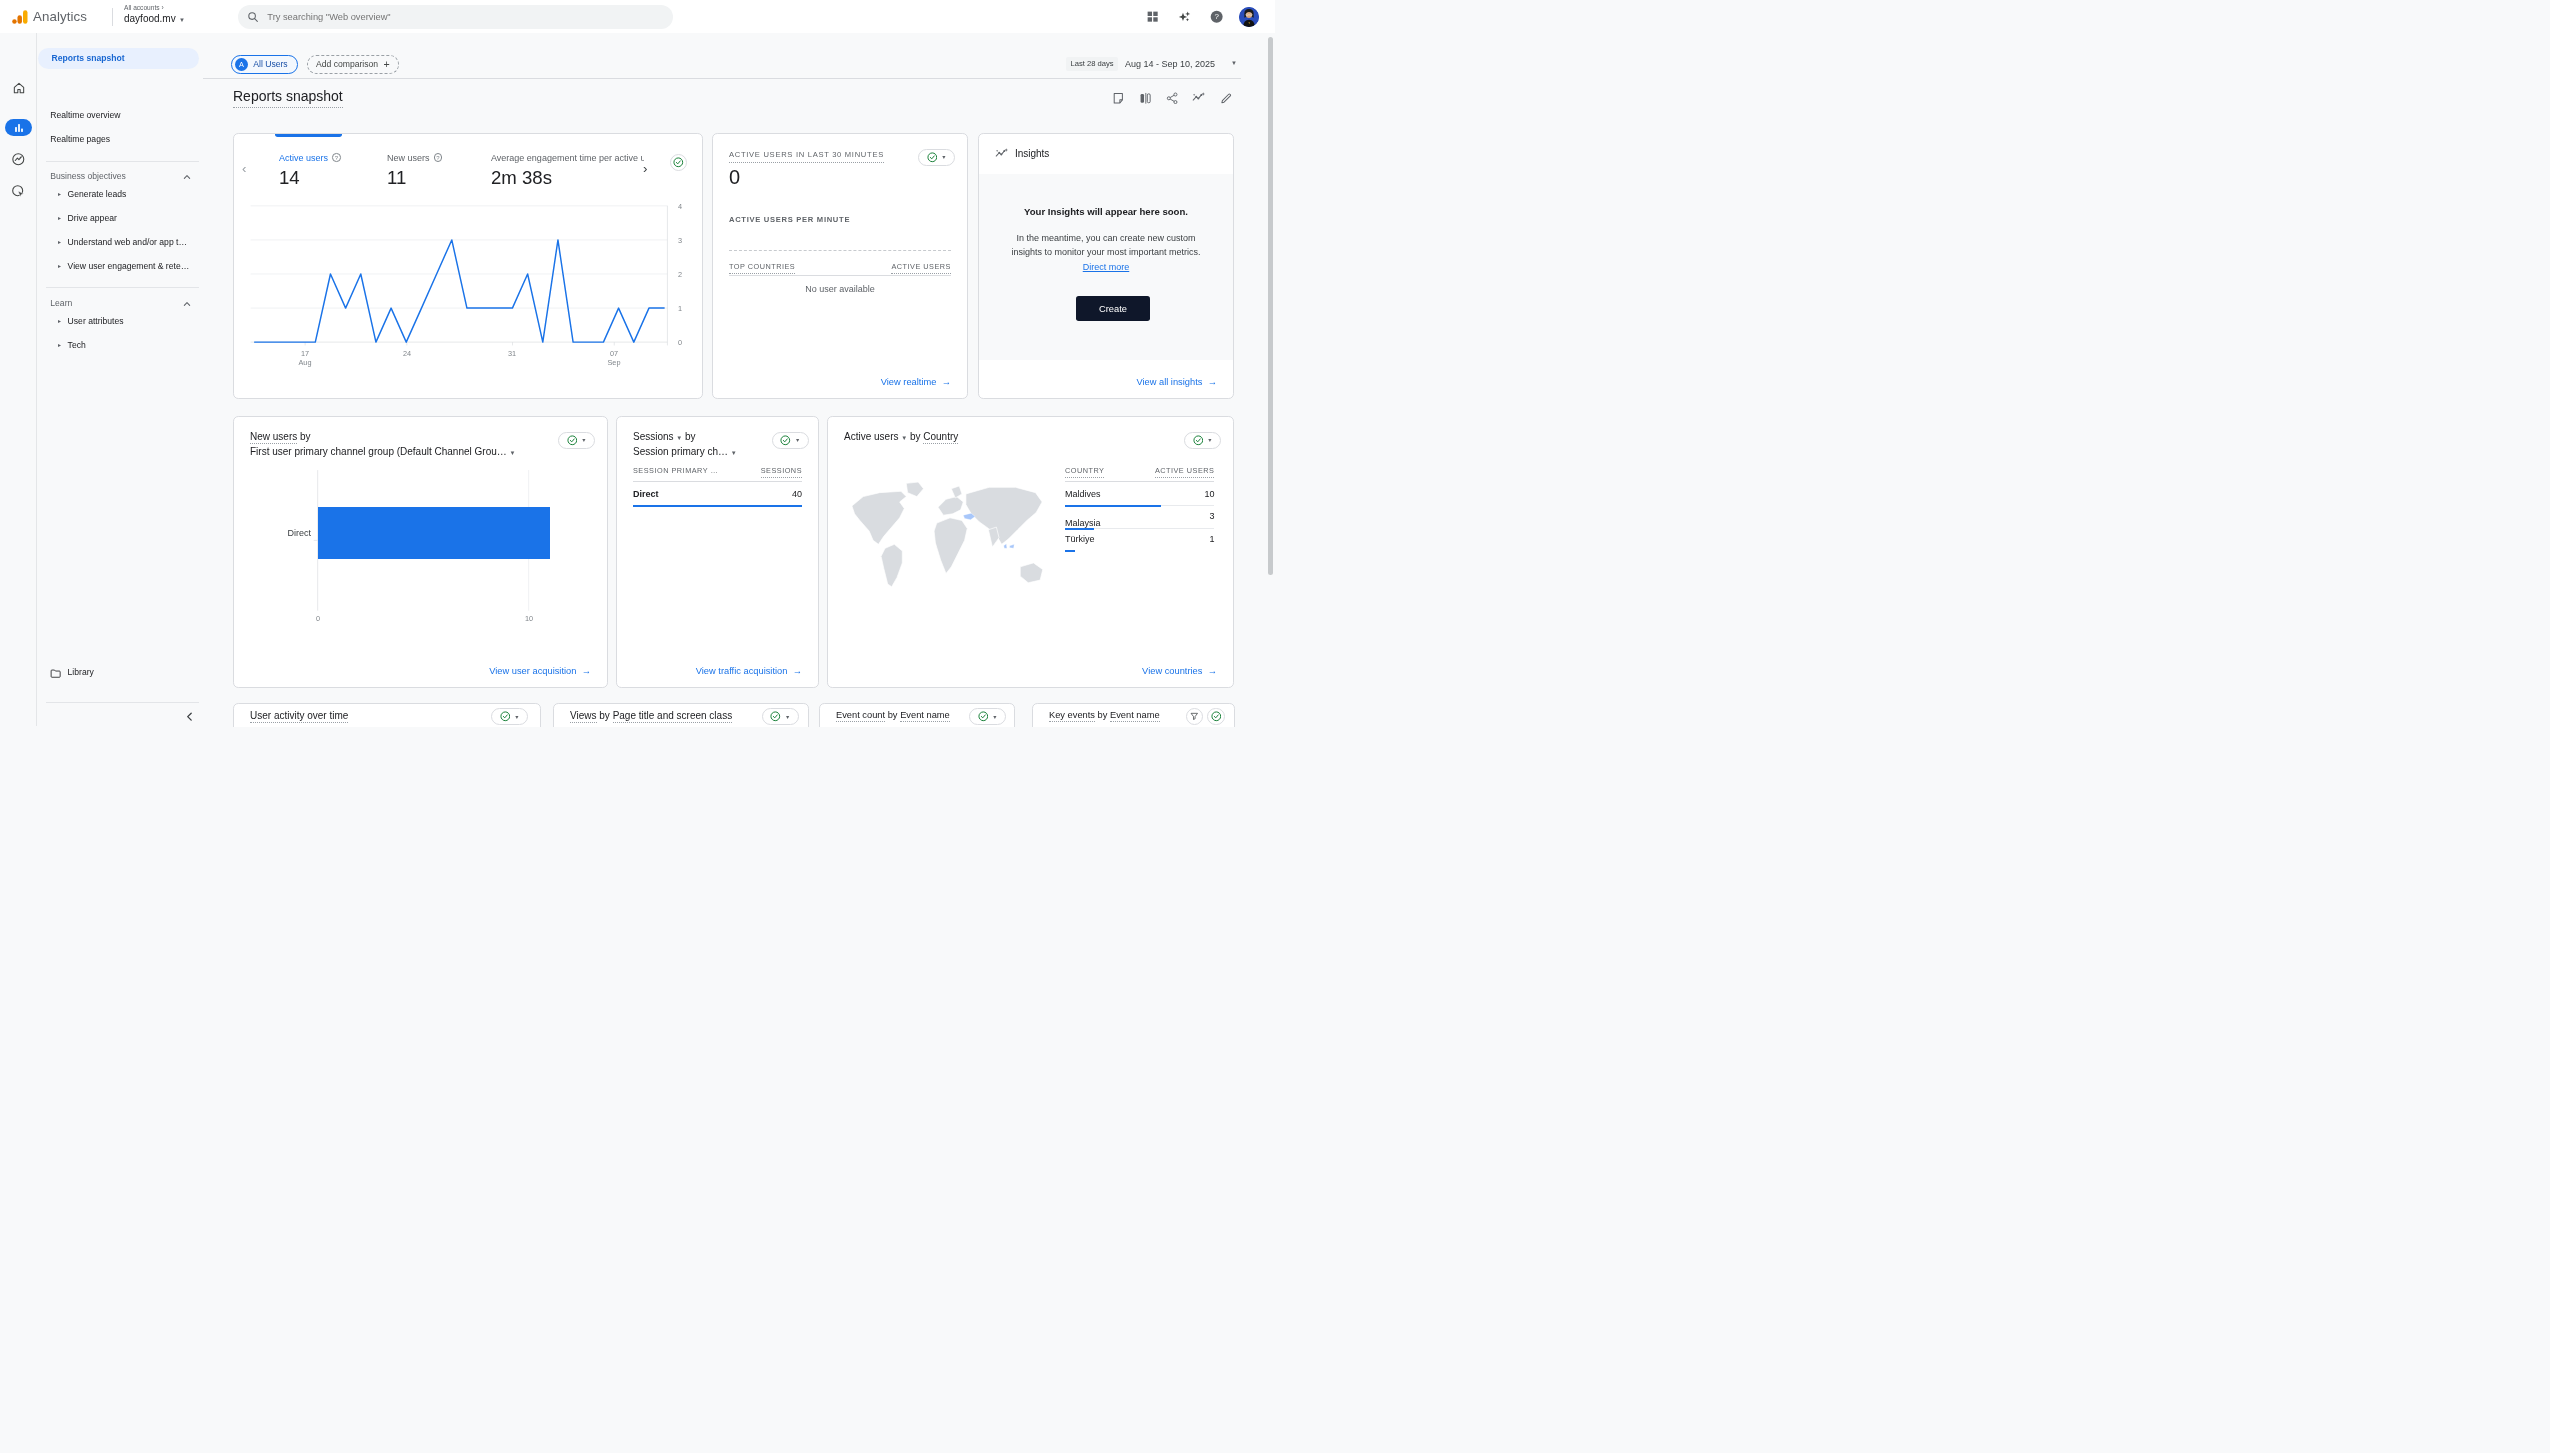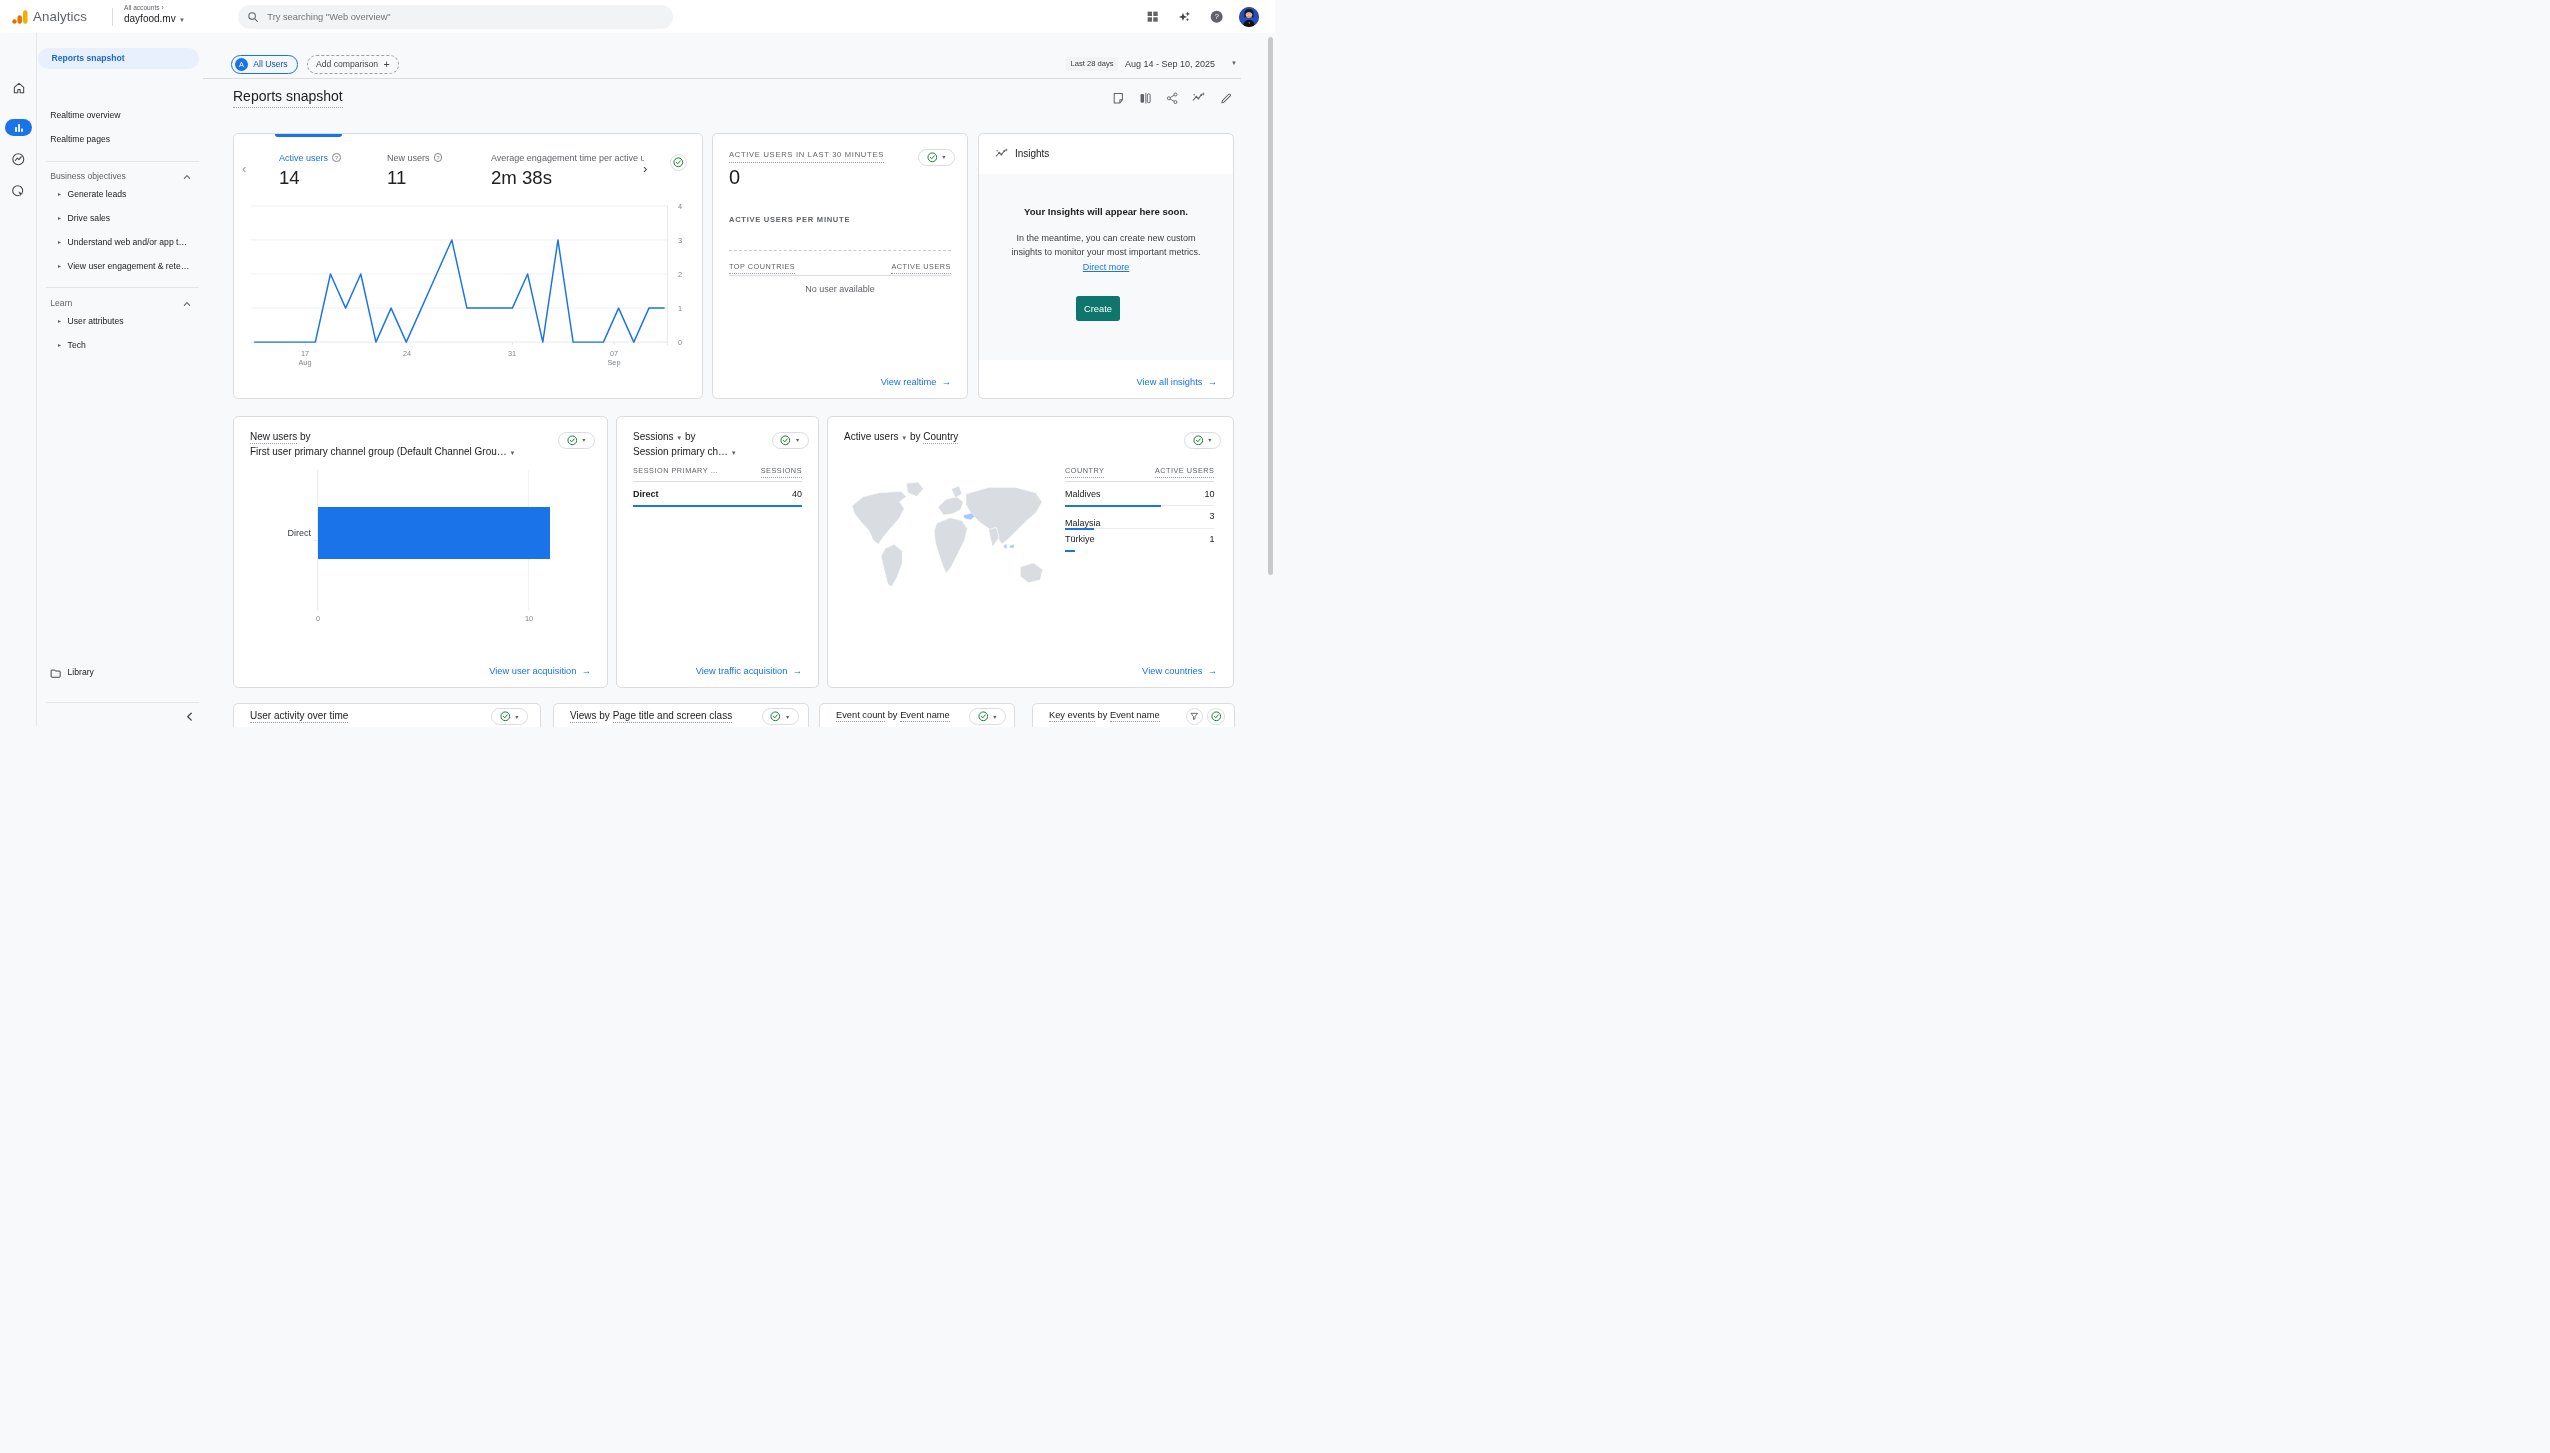--- a/index.html
+++ b/index.html
@@ -73,21 +73,21 @@
   .tbl-head { font-size:7.3px; letter-spacing:0.5px; color:#5f6368; border-bottom:1.3px dotted #9aa0a6; padding-bottom:2px; }
   .rt-rule { position:absolute; left:16px; right:16px; top:141px; height:0.7px; background:#dadce0; }
   .rt-empty { position:absolute; left:0; right:0; top:150px; text-align:center; font-size:9px; color:#5f6368; }
 
   
   .ins-header { position:absolute; left:16px; top:13.3px; display:flex; align-items:center; gap:6.6px; font-size:10px; color:#202124; }
   .ins-body { position:absolute; left:0; right:0; top:40px; height:186px; background:#f8f9fa; }
   .ins-headline { position:absolute; left:0; right:0; top:32px; text-align:center; font-size:9.6px; font-weight:bold; color:#202124; }
   .ins-para { position:absolute; left:22px; right:22px; top:57px; text-align:center; font-size:9px; color:#3c4043; line-height:1.6; }
   .ins-para a { color:#1a73e8; text-decoration:underline; cursor:pointer; }
-  .ins-btn { position:absolute; left:97px; top:122px; width:44px; height:25px; background:#0f766e; color:#fff; font-size:9.3px; border:none; border-radius:2.7px; cursor:pointer; font-family:inherit; }
+  .ins-btn { position:absolute; left:97px; top:122px; width:74px; height:25px; background:#0f172a; color:#fff; font-size:9.3px; border:none; border-radius:2.7px; cursor:pointer; font-family:inherit; }
 
   
   .card-title { position:absolute; left:16px; top:13.3px; font-size:10px; color:#202124; line-height:1.45; }
   .dotted-u { border-bottom:1.3px dotted #9aa0a6; padding-bottom:0.7px; }
   .dim-caret { font-size:6px; color:#5f6368; margin-left:2.7px; }
 
   
   .row-label { font-size:9px; color:#202124; }
   .row-value { font-size:9px; color:#202124; }
 
@@ -191,21 +191,21 @@
     <div class="nav-item" style="top:96px">Realtime pages</div>
     <div class="nav-divider" style="top:128px"></div>
 
     <div class="nav-section" style="top:133px">
       <span>Business objectives</span>
       <svg class="sec-chevron" width="8" height="8" viewBox="0 0 12 12">
           <polyline points="2,8 6,4 10,8" fill="none" stroke="#5f6368" stroke-width="1.6" stroke-linecap="round" stroke-linejoin="round"></polyline>
         </svg>
     </div>
     <div class="nav-sub" style="top:151px"><span class="tri">▸</span><span>Generate leads</span></div>
-    <div class="nav-sub" style="top:175px"><span class="tri">▸</span><span>Drive sales</span></div>
+    <div class="nav-sub" style="top:175px"><span class="tri">▸</span><span>Drive appear</span></div>
     <div class="nav-sub" style="top:199px"><span class="tri">▸</span><span>Understand web and/or app t…</span></div>
     <div class="nav-sub" style="top:223px"><span class="tri">▸</span><span>View user engagement &amp; rete…</span></div>
     <div class="nav-divider" style="top:254px"></div>
 
     <div class="nav-section" style="top:260px">
       <span>Learn</span>
       <svg class="sec-chevron" width="8" height="8" viewBox="0 0 12 12">
           <polyline points="2,8 6,4 10,8" fill="none" stroke="#5f6368" stroke-width="1.6" stroke-linecap="round" stroke-linejoin="round"></polyline>
         </svg>
     </div>

